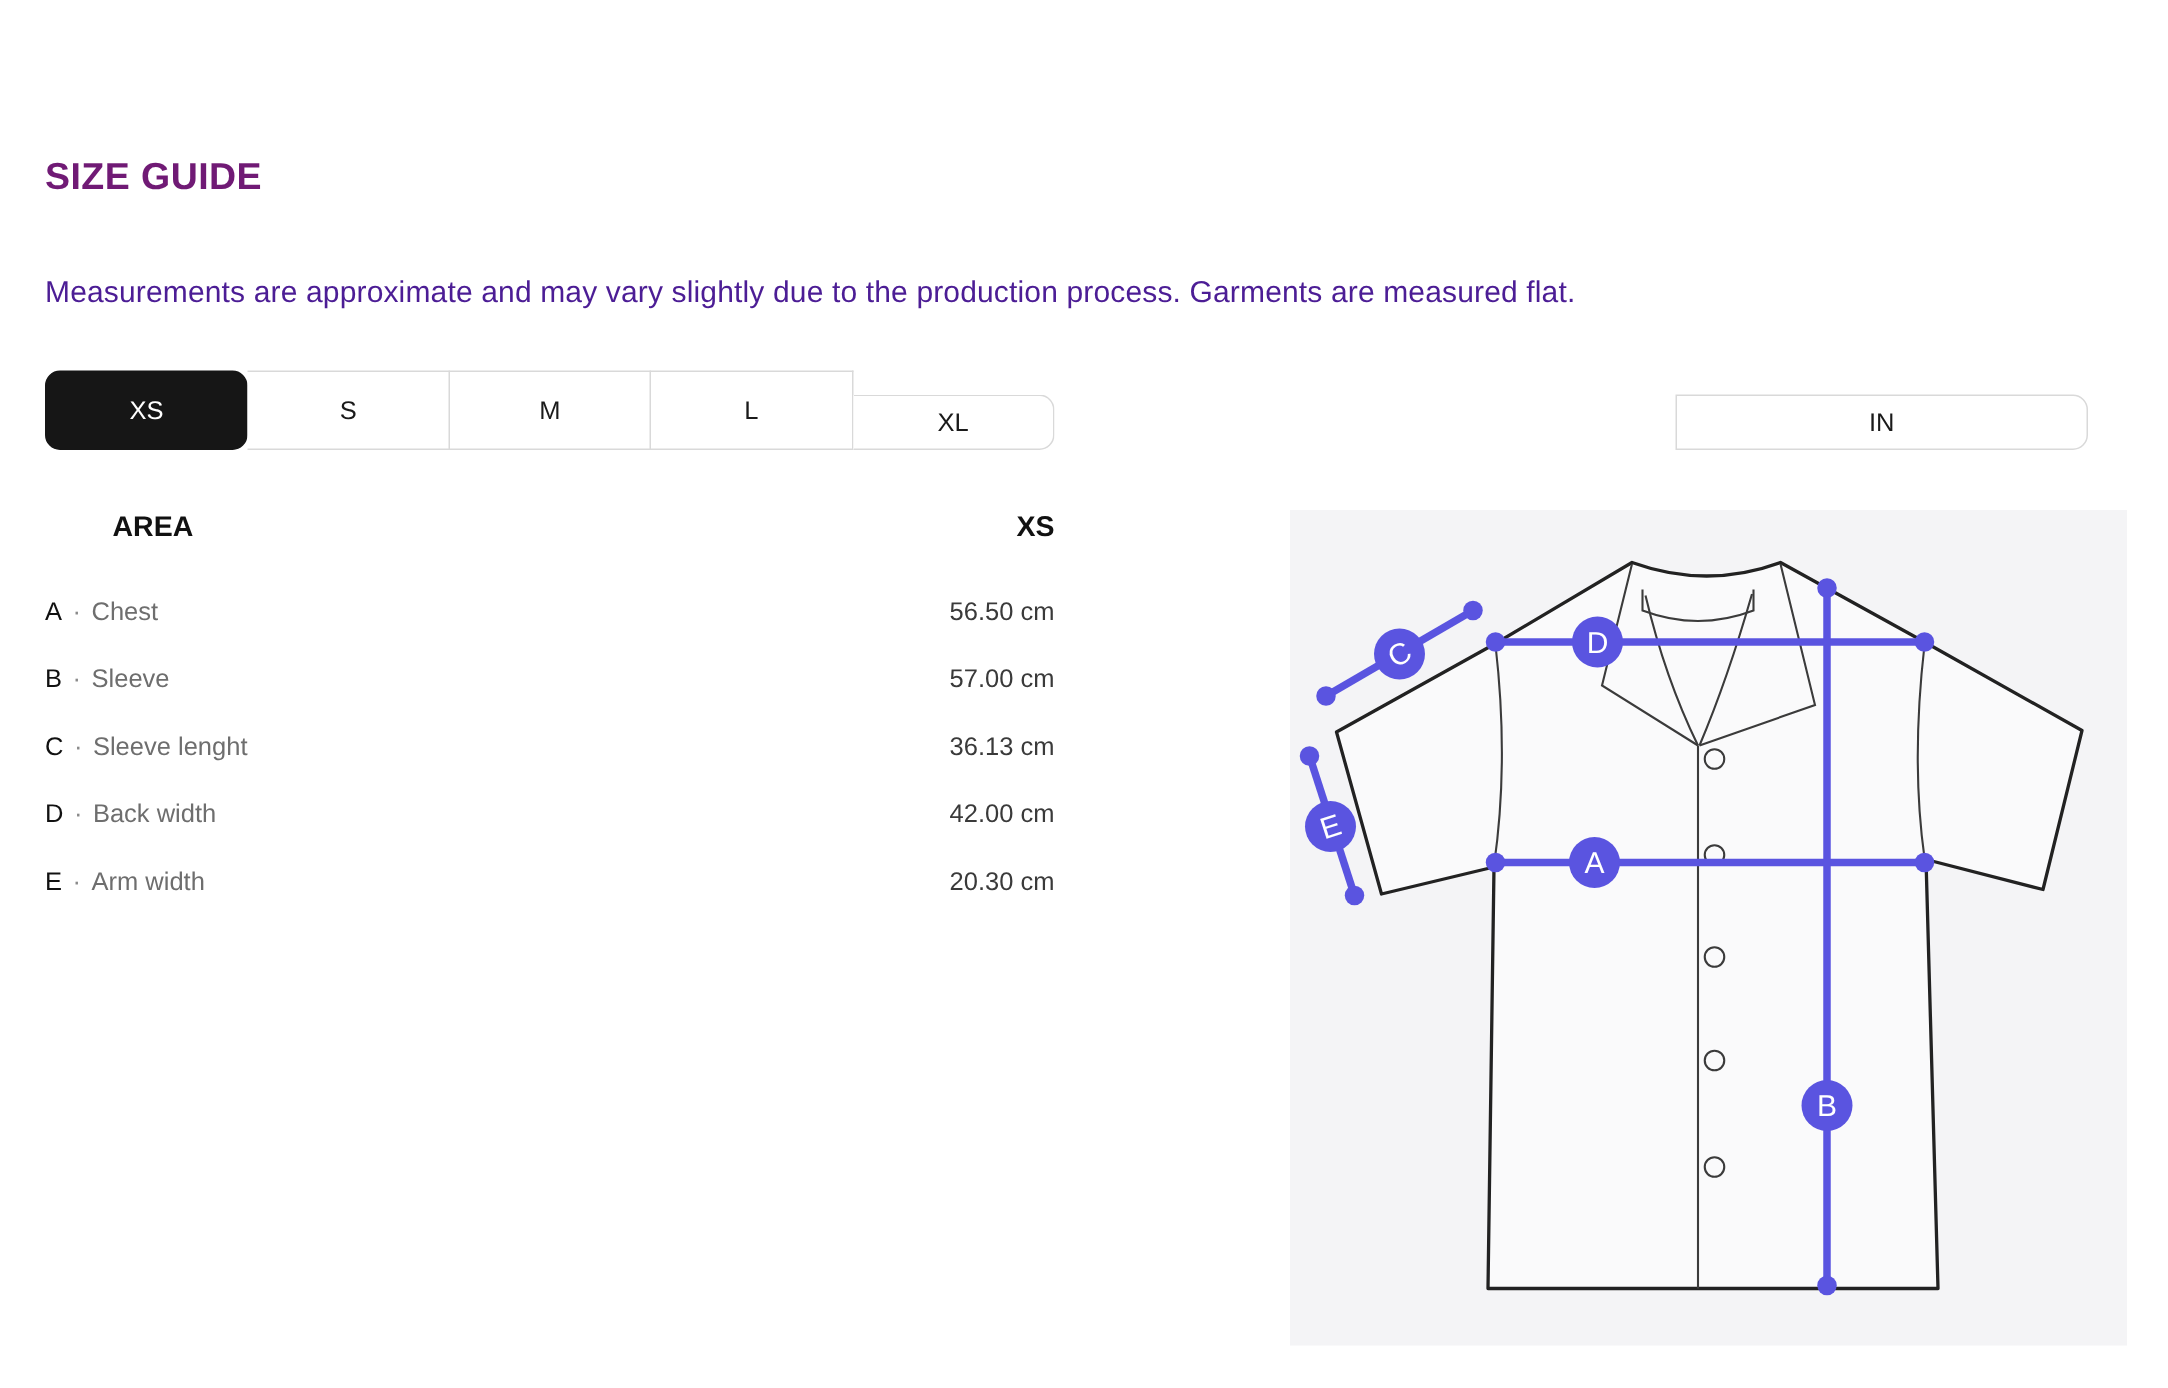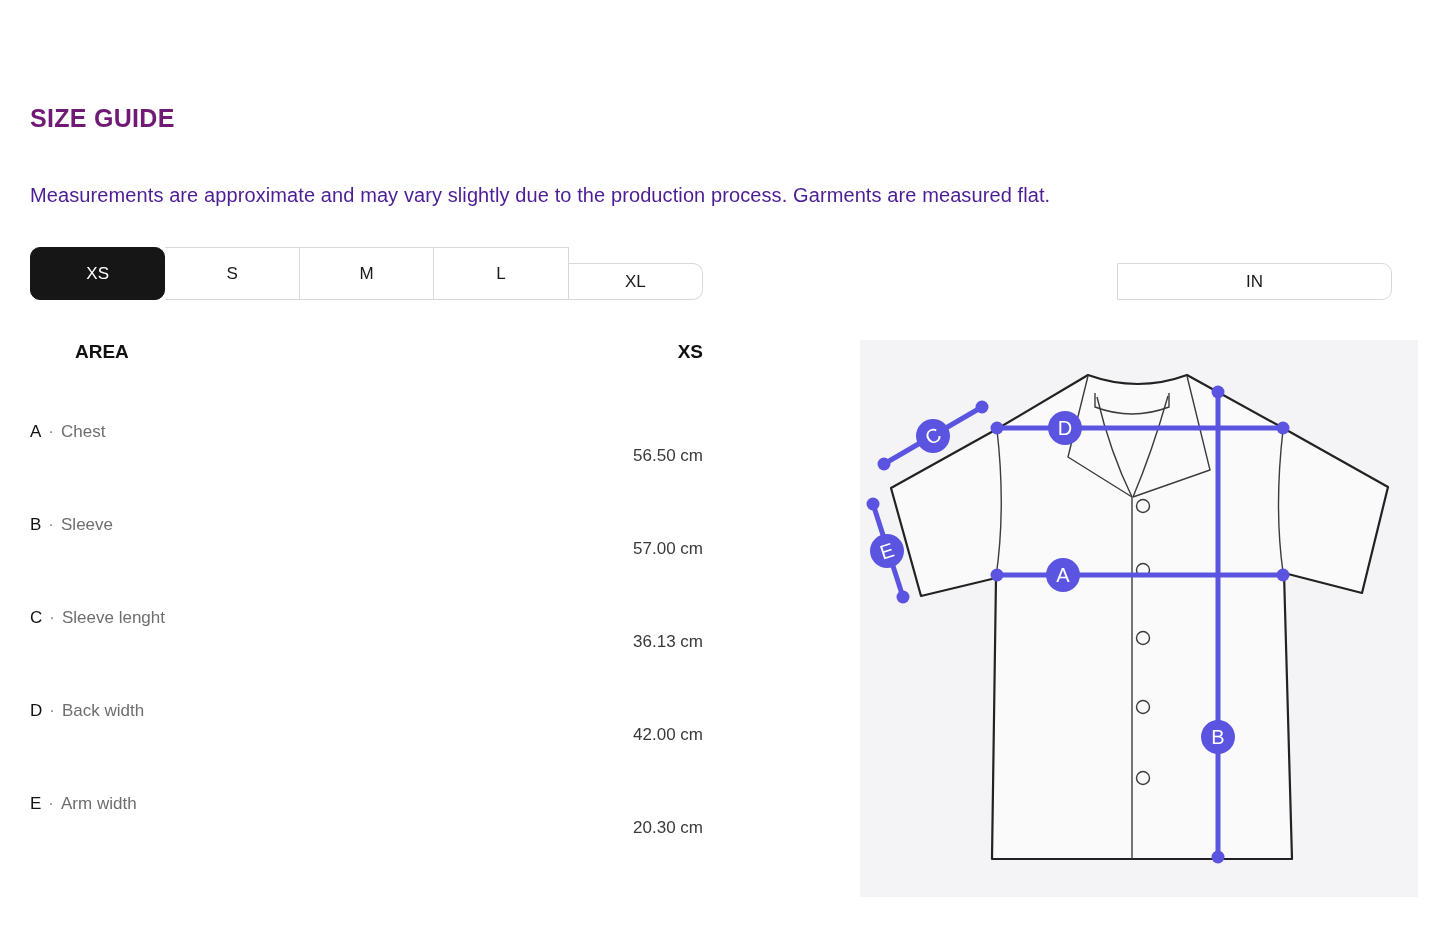--- a/index.html
+++ b/index.html
@@ -42,28 +42,28 @@
     border-left:1px solid #161616;
   }
   .meas-table{
     position:absolute;left:30px;top:341px;width:673px;
   }
   .thead{
     display:flex;justify-content:space-between;align-items:flex-start;
     font-size:19px;font-weight:bold;color:#111;height:24px;margin-left:45px;
   }
   .trow{
-    display:flex;justify-content:space-between;align-items:center;
+    display:flex;justify-content:space-between;align-items:flex-end;
     font-size:17px;margin-top:25px;
   }
   .trow:first-of-type{margin-top:33px;}
   .trow .letter{color:#111;}
   .trow .sep{color:#8a8a8a;margin:0 7px;}
   .trow .label{color:var(--label-gray);}
-  .trow .value{color:var(--value-gray);margin-top:48px;}
+  .trow .value{color:var(--value-gray);}
   .diagram{
     position:absolute;left:860px;top:340px;width:558px;height:557px;
     background:var(--panel-bg);
   }
   .diagram svg{display:block;}
   .shirt-outline{fill:#fafafb;stroke:#222;stroke-width:2.2;stroke-linejoin:round;}
   .shirt-detail{fill:none;stroke:#3b3b3b;stroke-width:1.4;}
   .m-line{stroke:var(--accent);stroke-width:5;}
   .m-dot{fill:var(--accent);}
   .m-circle{fill:var(--accent);}

